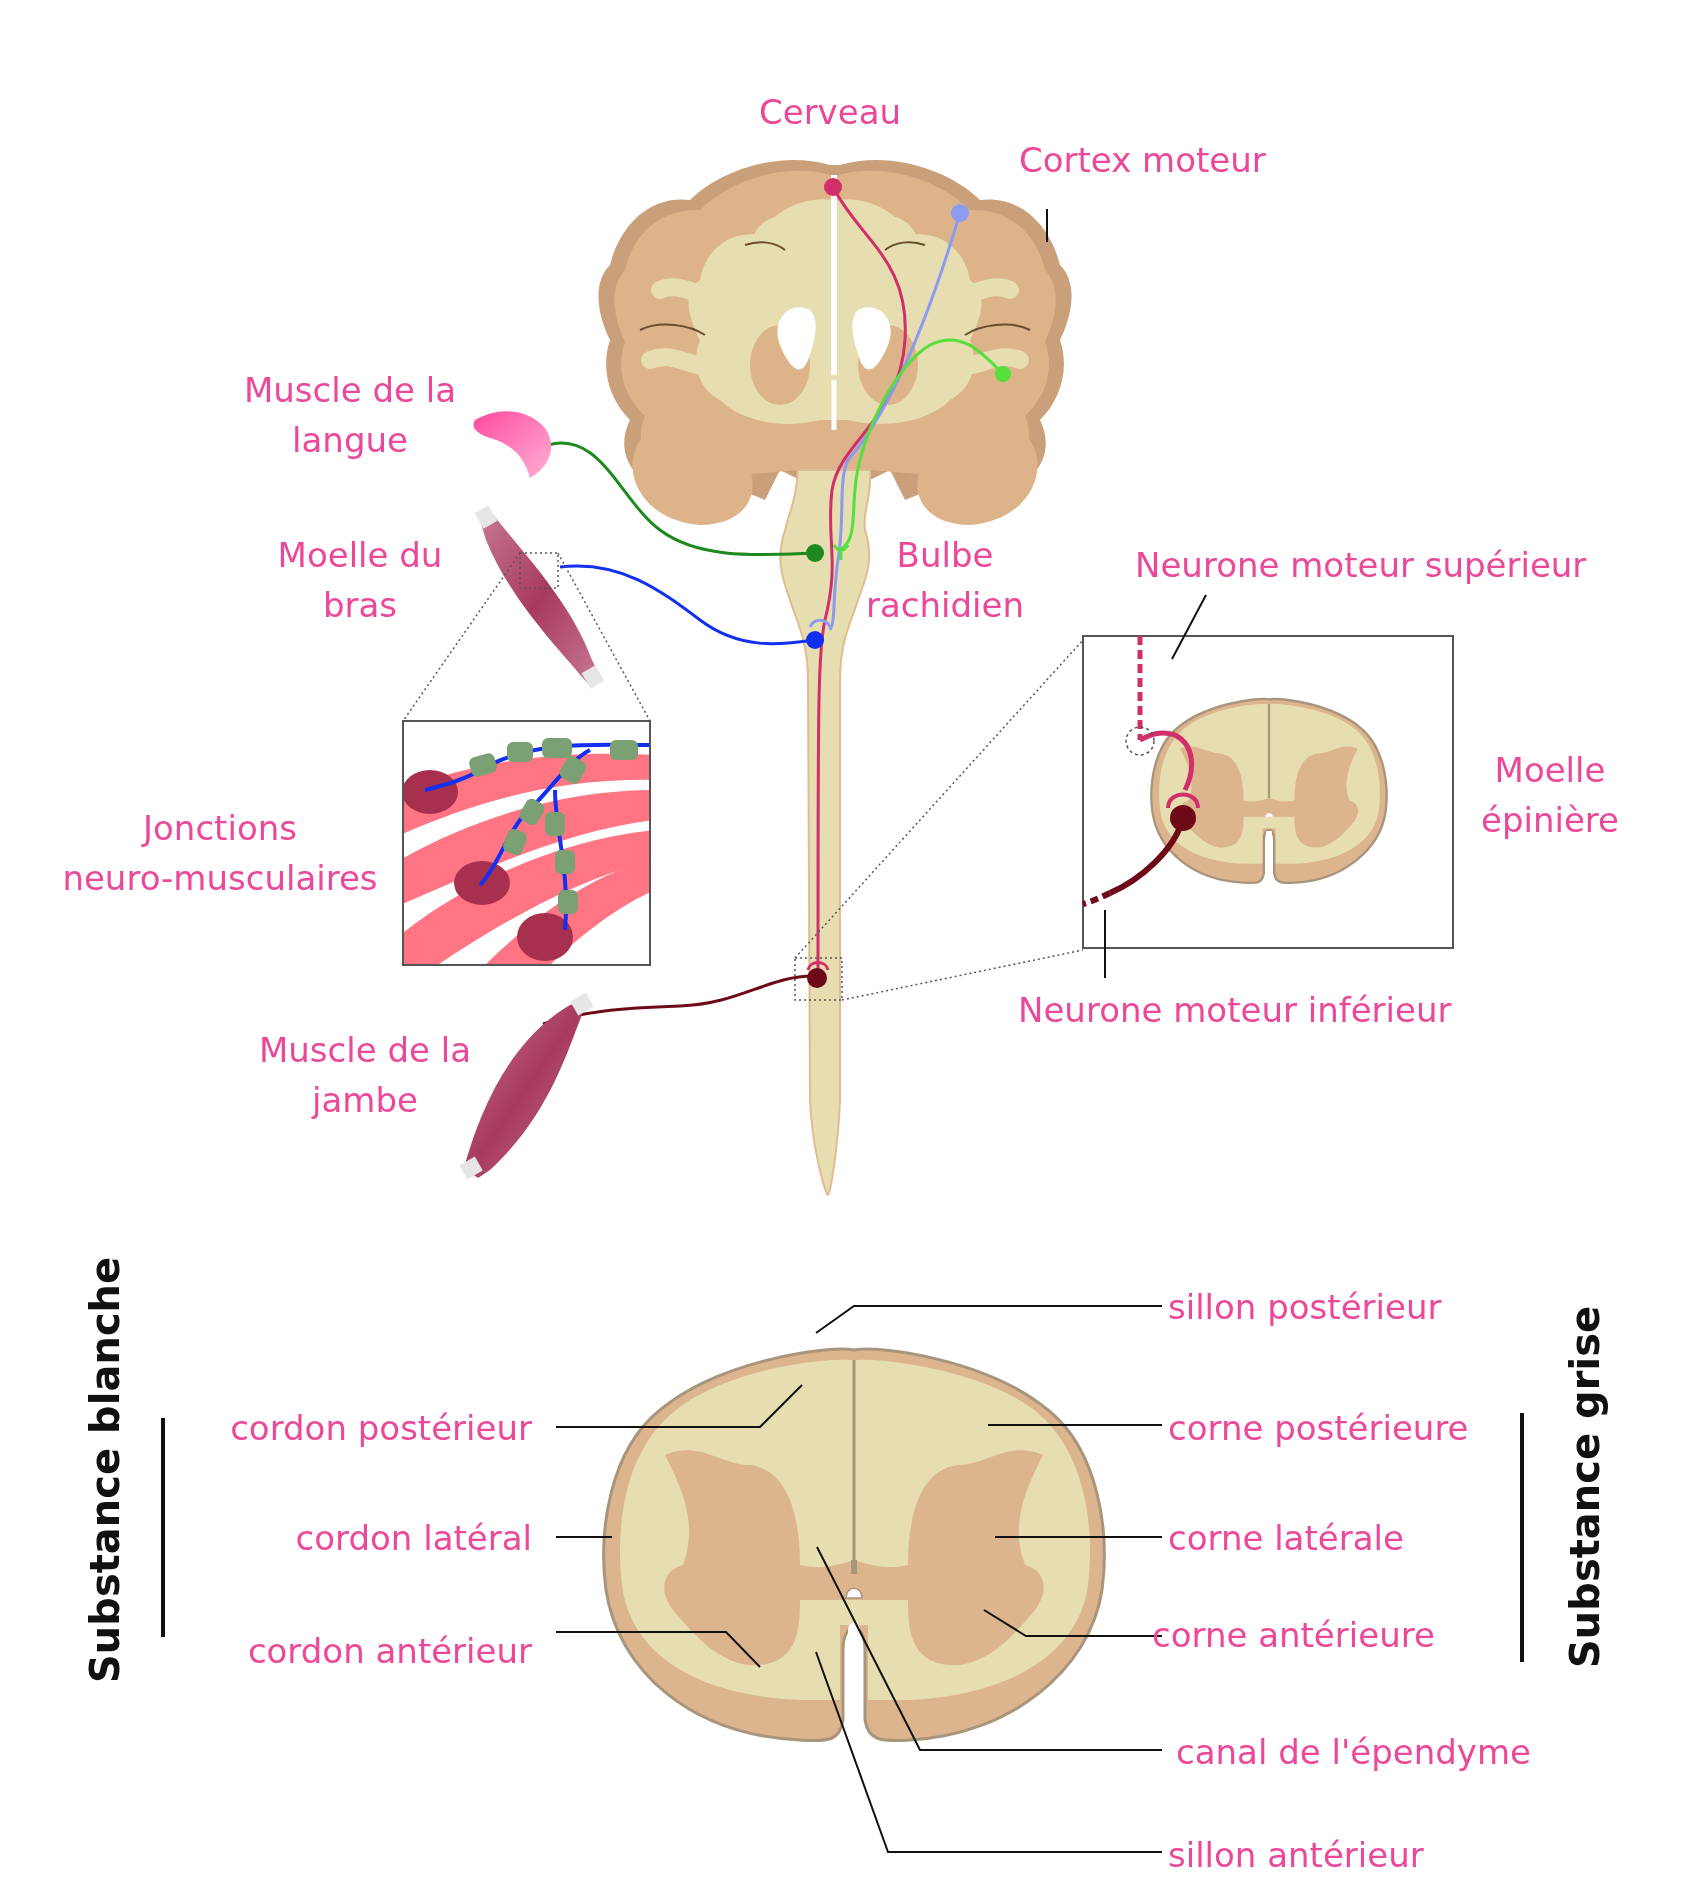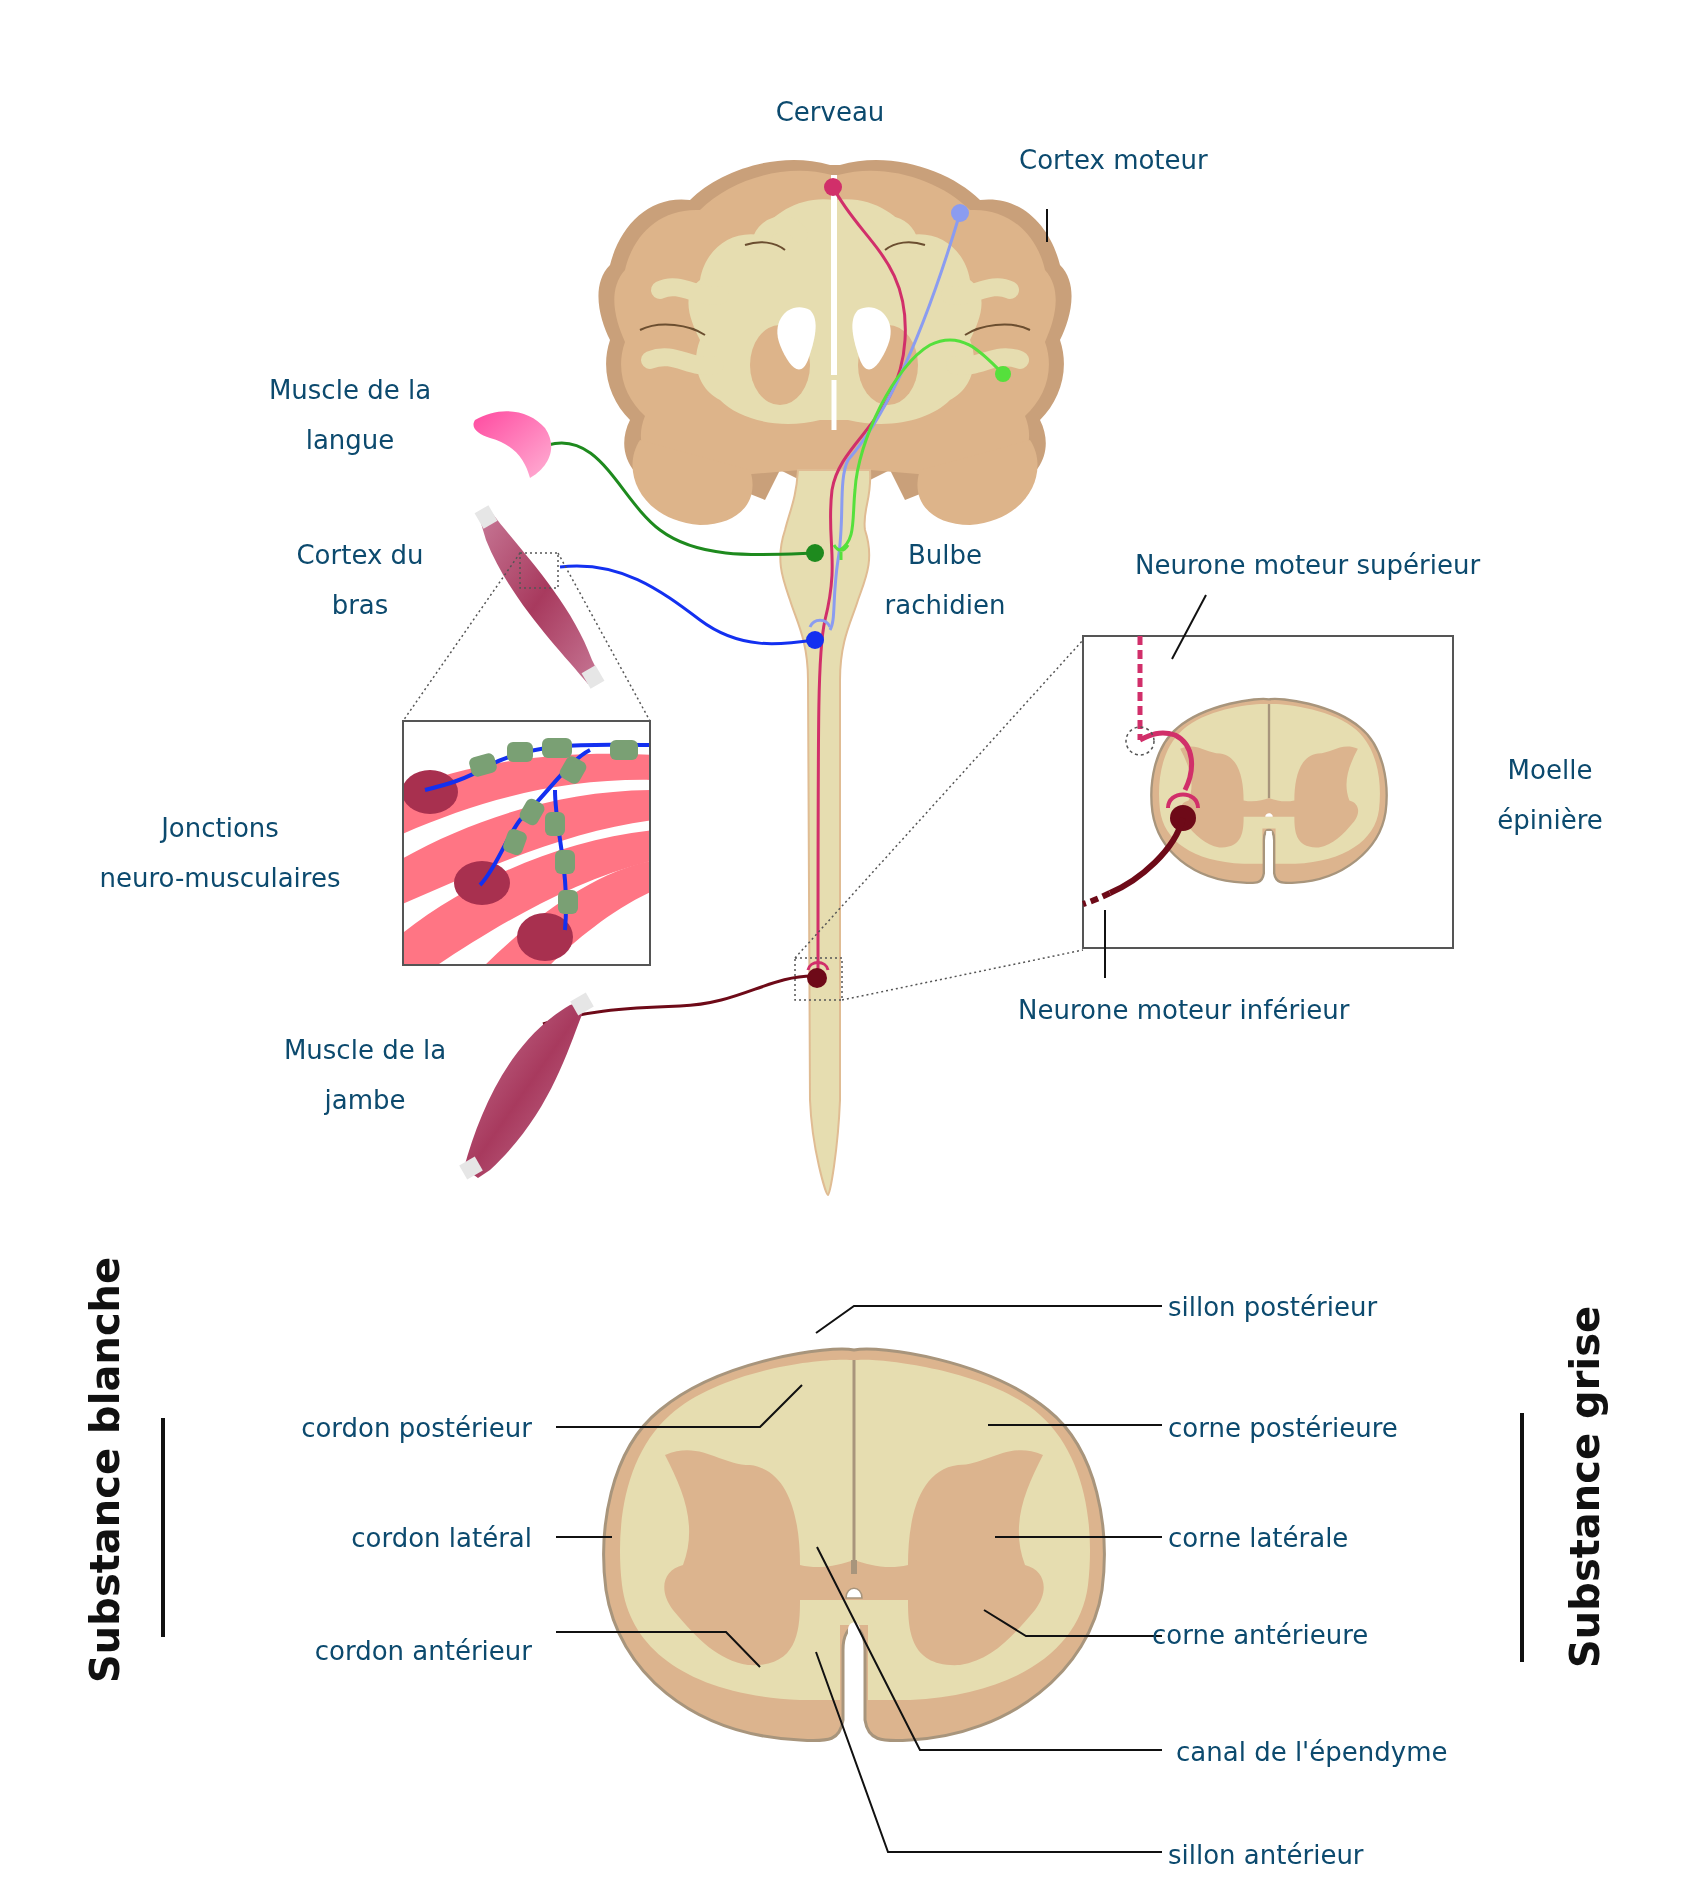--- a/index.html
+++ b/index.html
@@ -1,19 +1,19 @@
 <!DOCTYPE html>
 <html><head>
 <meta charset="utf-8">
 <style>
   html, body { margin: 0; padding: 0; background: #ffffff; }
   body { width: 1690px; height: 1895px; position: relative; overflow: hidden;
          font-family: "DejaVu Sans", sans-serif; color: #111; }
   #stage { position: absolute; left: 0; top: 0; width: 1690px; height: 1895px; }
-  .lbl { position: absolute; font-size: 26px; line-height: 50px; white-space: nowrap; color: #0c4a6e; }
+  .lbl { position: absolute; font-size: 34px; line-height: 50px; white-space: nowrap; color: #ec4899; }
   .lbl.c { text-align: center; }
   .lbl.r { text-align: right; }
   .lbl.l { text-align: left; }
   .vert { position: absolute; font-size: 40px; font-weight: bold; white-space: nowrap;
           transform-origin: center center; }
 </style>
 </head>
 <body>
 
 <div id="stage">
@@ -198,21 +198,21 @@
     <line x1="1522" y1="1413" x2="1522" y2="1662" stroke-width="4"></line>
   </g>
 </svg>
 
 <div class="lbl c" style="left:720px;top:87px;width:220px;">Cerveau</div>
 <div class="lbl l" style="left:995px;top:135px;margin-left:24px;">Cortex moteur</div>
 
 <div class="lbl c" style="left:220px;top:365px;width:260px;">Muscle de la</div>
 <div class="lbl c" style="left:220px;top:415px;width:260px;">langue</div>
 
-<div class="lbl c" style="left:240px;top:530px;width:240px;">Cortex du</div>
+<div class="lbl c" style="left:240px;top:530px;width:240px;">Moelle du</div>
 <div class="lbl c" style="left:240px;top:580px;width:240px;">bras</div>
 
 <div class="lbl c" style="left:850px;top:530px;width:190px;">Bulbe</div>
 <div class="lbl c" style="left:850px;top:580px;width:190px;">rachidien</div>
 
 <div class="lbl l" style="left:1135px;top:540px;">Neurone moteur supérieur</div>
 
 <div class="lbl c" style="left:60px;top:803px;width:320px;">Jonctions</div>
 <div class="lbl c" style="left:60px;top:853px;width:320px;">neuro-musculaires</div>
 

